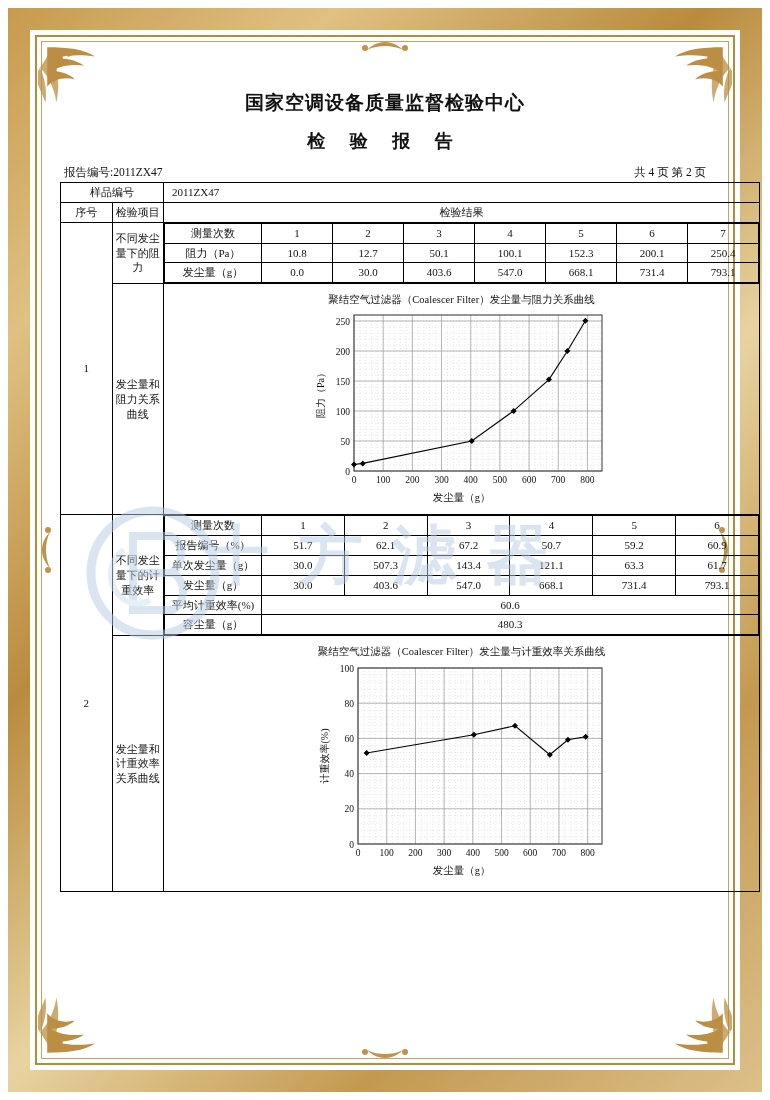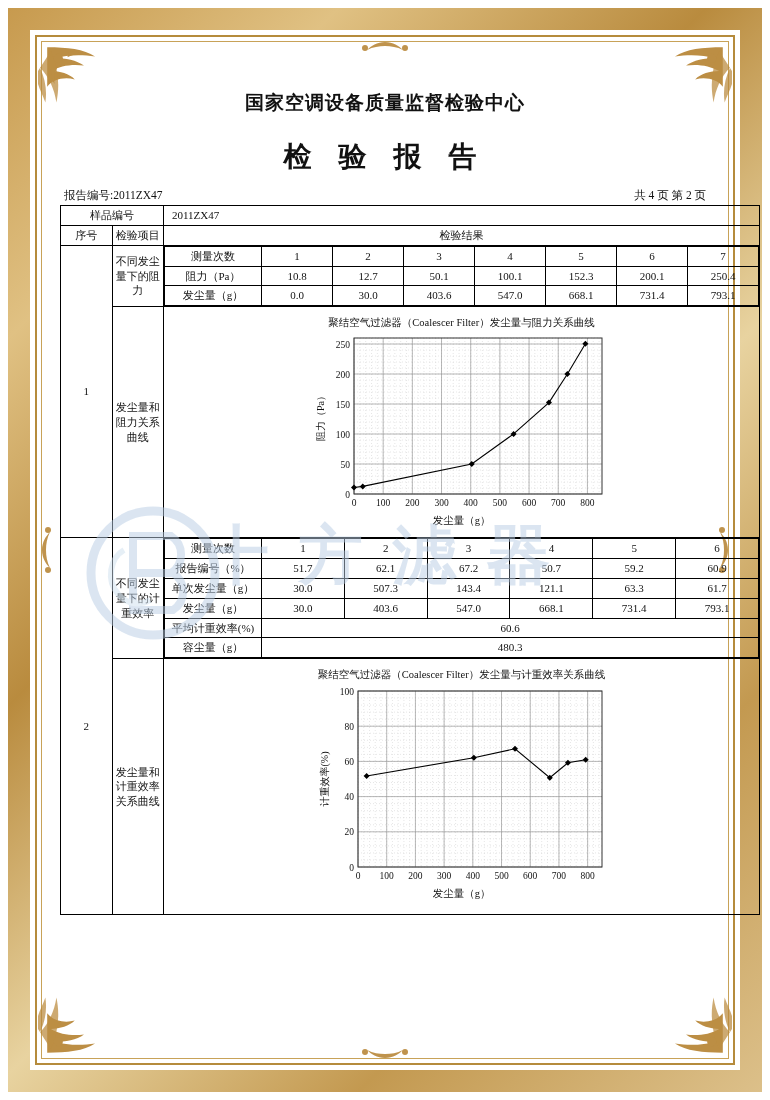--- a/index.html
+++ b/index.html
@@ -50,22 +50,22 @@
 
   
   .content{
     position:absolute;left:60px;top:90px;width:650px;
   }
   .org-title{
     text-align:center;font-size:19px;font-weight:bold;letter-spacing:1px;
     color:#111;font-family:"Liberation Serif",serif;
   }
   .doc-title{
-    text-align:center;font-size:28px;font-weight:bold;letter-spacing:10px;
-    margin-top:22px;color:#111;
+    text-align:center;font-size:18px;font-weight:bold;letter-spacing:10px;
+    margin-top:13px;color:#111;
   }
   .meta-row{
     display:flex;justify-content:space-between;align-items:flex-end;
     margin-top:12px;font-size:11.5px;color:#111;
     padding:0 4px 2px 4px;
   }
 
   table.report{
     border-collapse:collapse;width:700px;table-layout:fixed;
     font-size:11px;color:#111;

